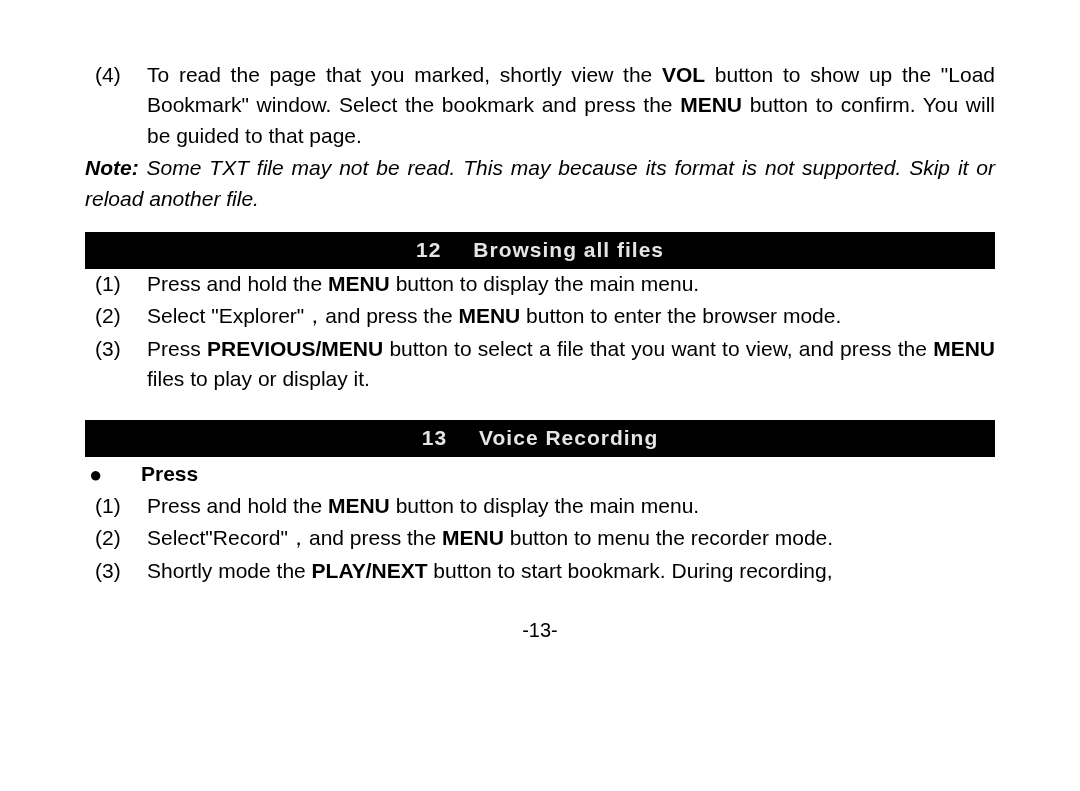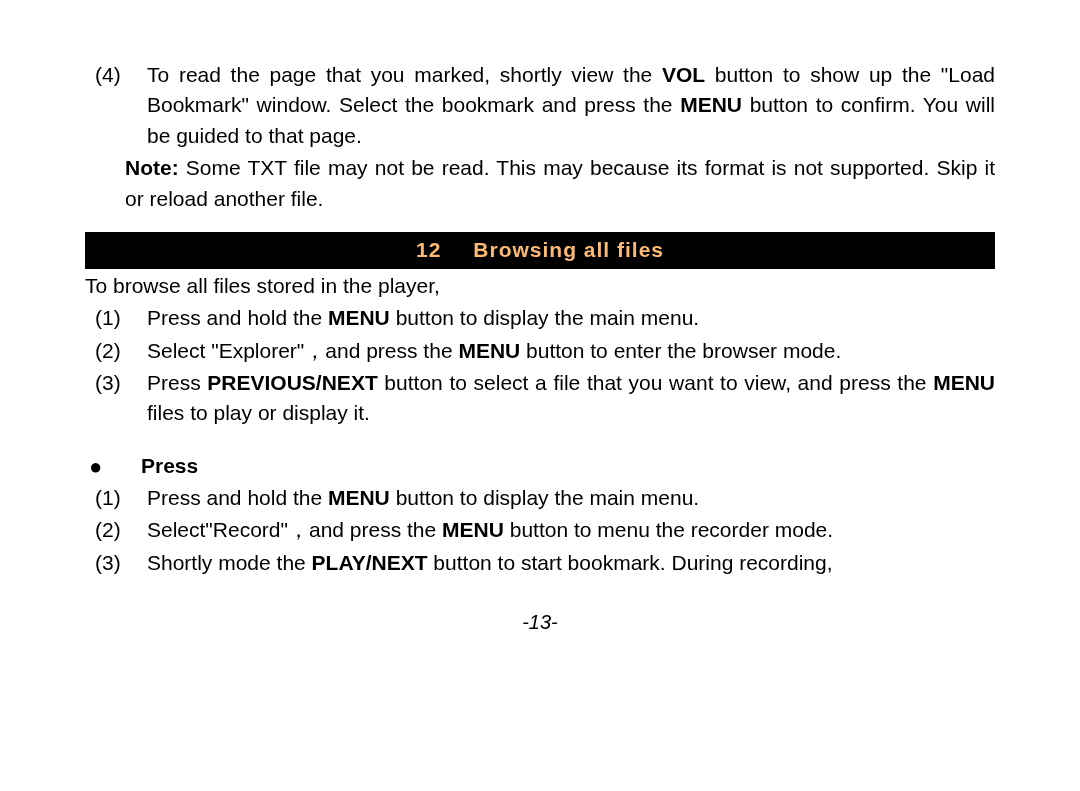--- a/index.html
+++ b/index.html
@@ -27,28 +27,28 @@
     text-align: left;
     padding-left: 10px;
   }
   .list-body {
     flex: 1;
   }
   .justify {
     text-align: justify;
   }
   .note {
+    font-style: italic;
     text-align: justify;
     margin-top: 2px;
     margin-bottom: 18px;
-    margin-left: 40px;
   }
   .section-bar {
     background: #000;
-    color: #fdba74;
+    color: #e5e5e5;
     font-weight: bold;
     text-align: center;
     padding: 3px 0;
     font-size: 21px;
     margin-top: 6px;
     letter-spacing: 1px;
   }
   .section-bar .secnum {
     display: inline-block;
     margin-right: 32px;
@@ -67,21 +67,20 @@
     flex: 0 0 52px;
     text-align: left;
     padding-left: 4px;
     font-size: 22px;
   }
   b { font-weight: bold; }
   .pagefoot {
     text-align: center;
     margin-top: 30px;
     font-size: 20px;
-    font-style: italic;
   }
 </style>
 </head>
 <body>
 
 <div class="page">
 
   <div class="list-item">
     <div class="list-num">(4)</div>
     <div class="list-body justify">
@@ -90,45 +89,47 @@
   </div>
 
   <div class="note">
     <b><span>Note:</span></b><span> Some TXT file may not be read. This may because its format is not supported. Skip it or reload another file.</span>
   </div>
 
   <div class="section-bar">
     <span class="secnum">12</span><span>Browsing all files</span>
   </div>
 
-  <div class="intro">To browse all files stored in the player,</div>
 
   <div class="list-item">
     <div class="list-num">(1)</div>
     <div class="list-body">
       <span>Press and hold the </span><b>MENU</b><span> button to display the main menu.</span>
     </div>
   </div>
 
   <div class="list-item">
     <div class="list-num">(2)</div>
     <div class="list-body">
       <span>Select "Explorer"，and press the </span><b>MENU</b><span> button to enter the browser mode.</span>
     </div>
   </div>
 
   <div class="list-item">
     <div class="list-num">(3)</div>
     <div class="list-body justify">
-      <span>Press </span><b>PREVIOUS/NEXT</b><span> button to select a file that you want to view, and press the </span><b>MENU</b><span> files to play or display it.</span>
+      <span>Press </span><b>PREVIOUS/MENU</b><span> button to select a file that you want to view, and press the </span><b>MENU</b><span> files to play or display it.</span>
     </div>
   </div>
 
   <div style="height:18px"></div>
 
+  <div class="section-bar">
+    <span class="secnum">13</span><span>Voice Recording</span>
+  </div>
 
   <div class="sub-bullet">
     <div class="dot">●</div>
     <div>Press</div>
   </div>
 
   <div class="list-item">
     <div class="list-num">(1)</div>
     <div class="list-body">
       <span>Press and hold the </span><b>MENU</b><span> button to display the main menu.</span>

